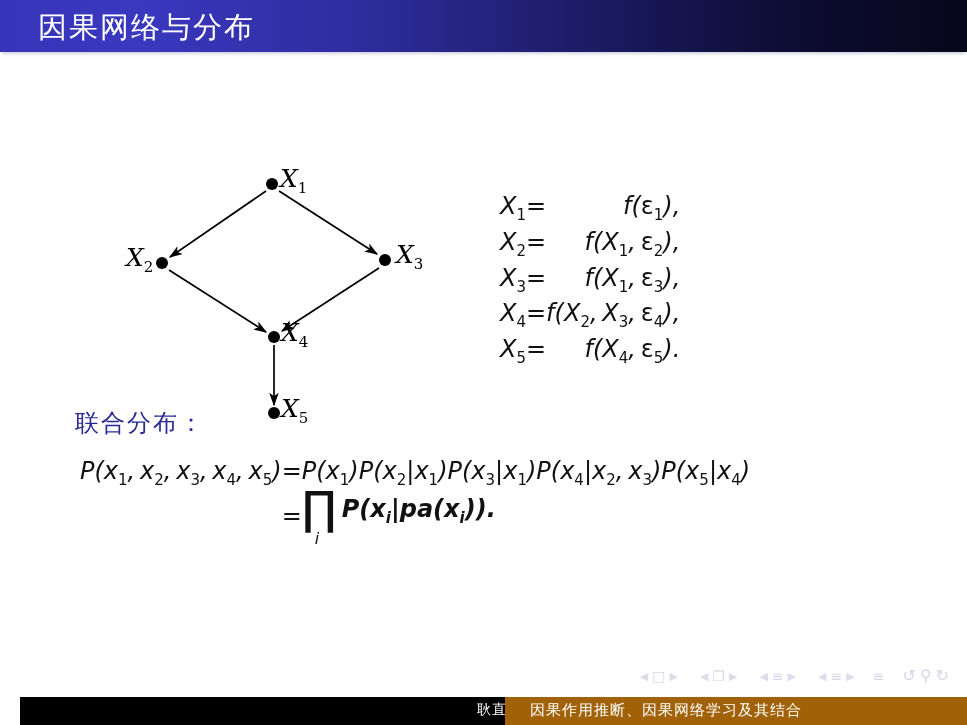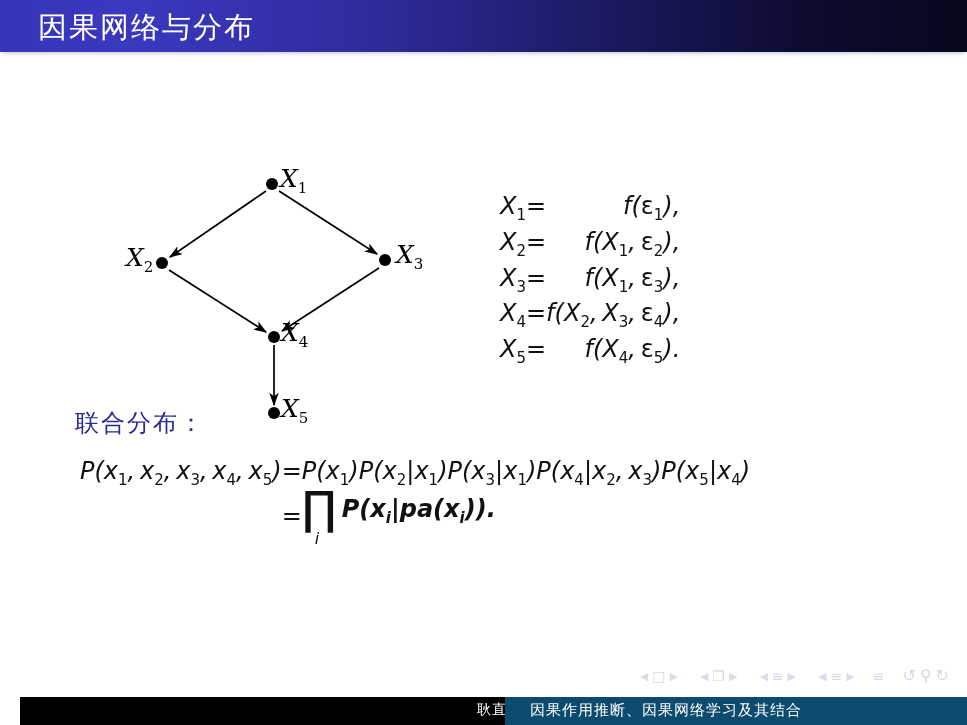--- a/index.html
+++ b/index.html
@@ -210,21 +210,21 @@
     position: absolute;
     left: 0; top: 0;
     width: 505px; height: 28px;
     background: #000000;
     margin-left: 20px;
   }
   #footer-right {
     position: absolute;
     left: 505px; top: 0;
     width: 462px; height: 28px;
-    background: #0c4a6e;
+    background: #a16207;
     text-align: center;
   }
   #footer-author {
     position: absolute;
     right: 18px; top: 4px;
     color: #ffffff;
     font-family: "DejaVu Serif", serif;
     font-size: 14px;
     letter-spacing: 1px;
     white-space: nowrap;

